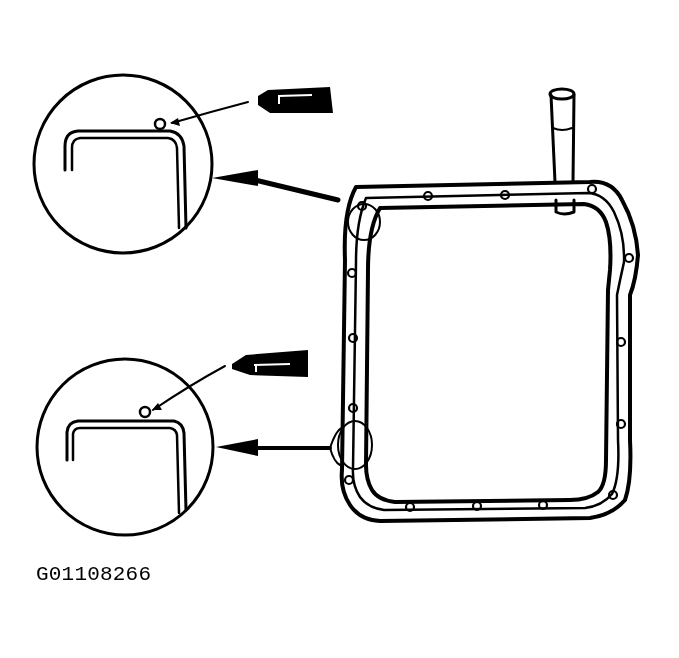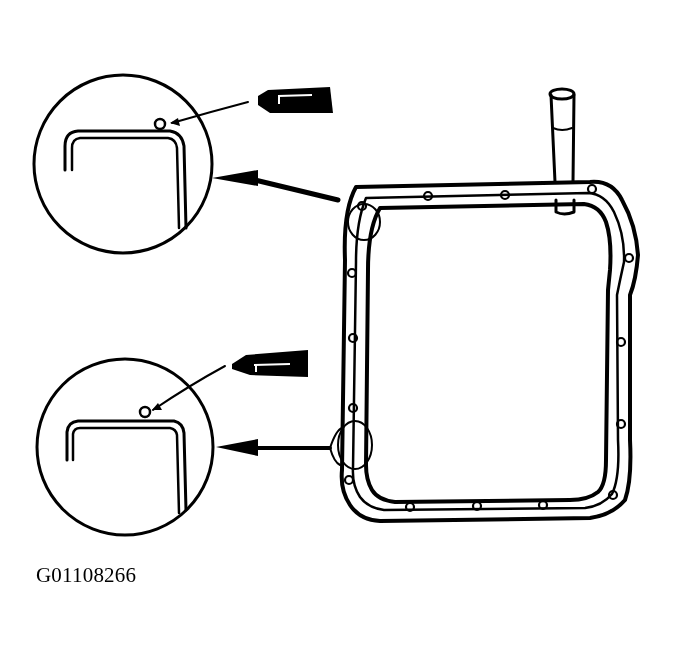--- a/index.html
+++ b/index.html
@@ -1,20 +1,20 @@
 <!DOCTYPE html>
 <html><head>
   <meta charset="utf-8">
   <style>
     html, body { margin: 0; padding: 0; background: #ffffff; }
     body { width: 679px; height: 658px; position: relative; overflow: hidden; }
     #canvas { position: absolute; left: 0; top: 0; width: 679px; height: 658px; }
     .fig-id {
       position: absolute; left: 36px; top: 563px;
-      font-family: Liberation Serif, serif; font-size: 21px; color: #000;
+      font-family: Liberation Mono, monospace; font-size: 21px; color: #000;
       letter-spacing: 0.2px;
     }
     svg .ink { stroke: #000; fill: none; stroke-linecap: round; stroke-linejoin: round; }
   </style>
 </head>
 <body>
 
 <svg id="canvas" viewBox="0 0 679 658" xmlns="http://www.w3.org/2000/svg">
 
   <g>

